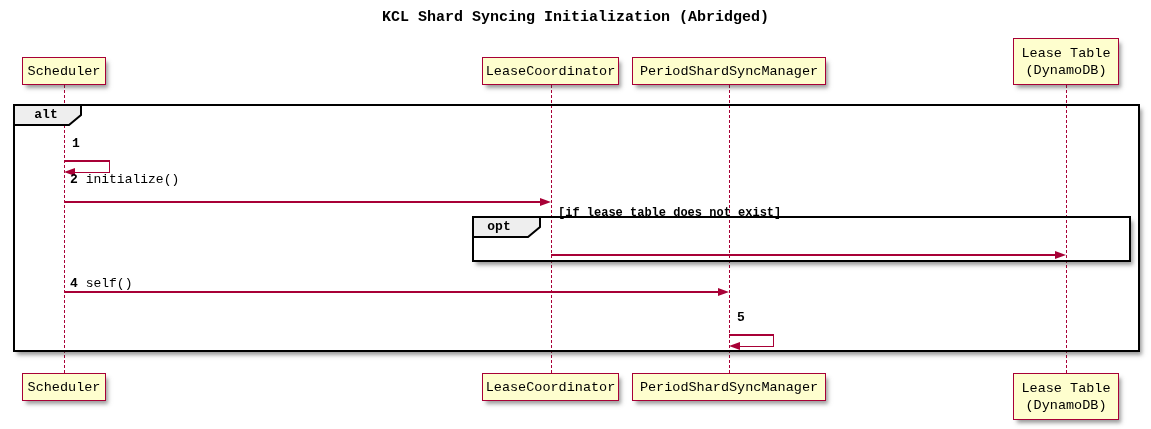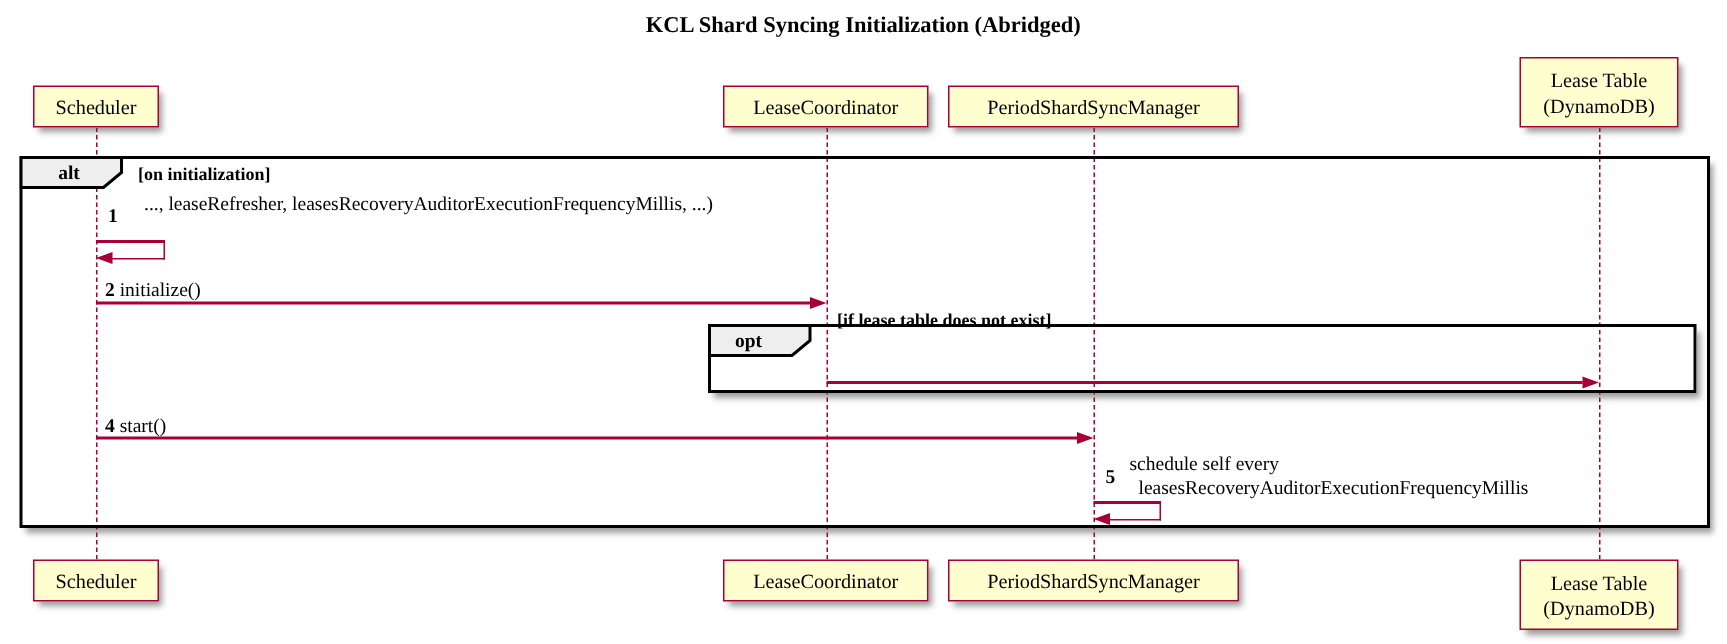--- a/index.html
+++ b/index.html
@@ -1,18 +1,18 @@
 <!DOCTYPE html>
 <html style="--participant-fill: #FEFECE; --participant-border: #A80036; --arrow: #A80036; --lifeline: #A80036; --frame-border: #000000; --frame-label-fill: #EEEEEE;"><head>
 <meta charset="utf-8">
 <style>
   html,body{margin:0;padding:0;background:#fff;}
   .canvas{
     position:relative;width:1151px;height:429px;background:#ffffff;
-    font-family:Liberation Serif, serif;color:#000;overflow:hidden;
+    font-family:Liberation Mono, monospace;color:#000;overflow:hidden;
   }
   .title{
     position:absolute;left:0;right:0;top:9px;text-align:center;
     font-size:15px;font-weight:bold;
   }
   .lifeline{
     position:absolute;width:0;border-left:1px dashed var(--lifeline,#A80036);
     top:85px;height:288px;
   }
   .pbox{
@@ -67,60 +67,54 @@
   <div class="pbox" style="left:1013px;top:38px;width:106px;height:47px">
     <span>Lease Table</span>
     <span>(DynamoDB)</span>
   </div>
 
   <div class="frame" style="left:13px;top:104px;width:1127px;height:248px"></div>
   <svg class="pent" style="left:13px;top:104px" viewBox="0 0 70 22">
     <path d="M1,1 L68,1 L68,11 L56,21 L1,21 Z" fill="#EEEEEE" stroke="#000000" stroke-width="2"></path>
   </svg>
   <span class="kw" style="left:19px;top:105px">alt</span>
-  <span class="cond" style="left:92px;top:106px">[on initialization]</span>
 
   <div class="mnum" style="left:72px;top:136px">1</div>
   <div class="msg" style="left:88px;top:128px">
-    <div class="indent2">..., leaseRefresher, leasesRecoveryAuditorExecutionFrequencyMillis, ...)</div>
   </div>
   <div class="aline" style="left:64px;top:160px;width:46px"></div>
   <div class="vline" style="left:108.5px;top:160px;height:13px"></div>
   <div class="aline" style="left:73px;top:171.5px;width:37px"></div>
   <div class="head-l" style="left:64px;top:168px"></div>
 
-  <div class="msg" style="left:70px;top:185px">
+  <div class="msg" style="left:70px;top:172px">
     <span class="num">2</span>
     <span>initialize()</span>
   </div>
   <div class="aline" style="left:64px;top:201px;width:478px"></div>
   <div class="head-r" style="left:540px;top:197.5px"></div>
 
   <div class="frame" style="left:472px;top:216px;width:659px;height:46px"></div>
   <svg class="pent" style="left:472px;top:216px" viewBox="0 0 70 22">
     <path d="M1,1 L68,1 L68,11 L56,21 L1,21 Z" fill="#EEEEEE" stroke="#000000" stroke-width="2"></path>
   </svg>
   <span class="kw" style="left:472px;top:217px">opt</span>
   <span class="cond" style="left:558px;top:203px">[if lease table does not exist]</span>
 
   <div class="aline" style="left:551px;top:254px;width:504px"></div>
   <div class="head-r" style="left:1055px;top:250.5px"></div>
 
   <div class="msg" style="left:70px;top:276px">
     <span class="num">4</span>
-    <span>start()</span>
+    <span>self()</span>
   </div>
   <div class="aline" style="left:64px;top:291px;width:654px"></div>
   <div class="head-r" style="left:718px;top:287.5px"></div>
 
   <div class="mnum" style="left:737px;top:310px">5</div>
-  <div class="msg" style="left:753px;top:301px">
-    <div>schedule self every</div>
-    <div style="padding-left:6px">leasesRecoveryAuditorExecutionFrequencyMillis</div>
-  </div>
   <div class="aline" style="left:729px;top:334px;width:45px"></div>
   <div class="vline" style="left:772.5px;top:334px;height:13px"></div>
   <div class="aline" style="left:738px;top:345.5px;width:36px"></div>
   <div class="head-l" style="left:729px;top:342px"></div>
 
   <div class="pbox" style="left:22px;top:373px;width:84px;height:28px">
     <span>Scheduler</span>
   </div>
   <div class="pbox" style="left:482px;top:373px;width:137px;height:28px">
     <span>LeaseCoordinator</span>

